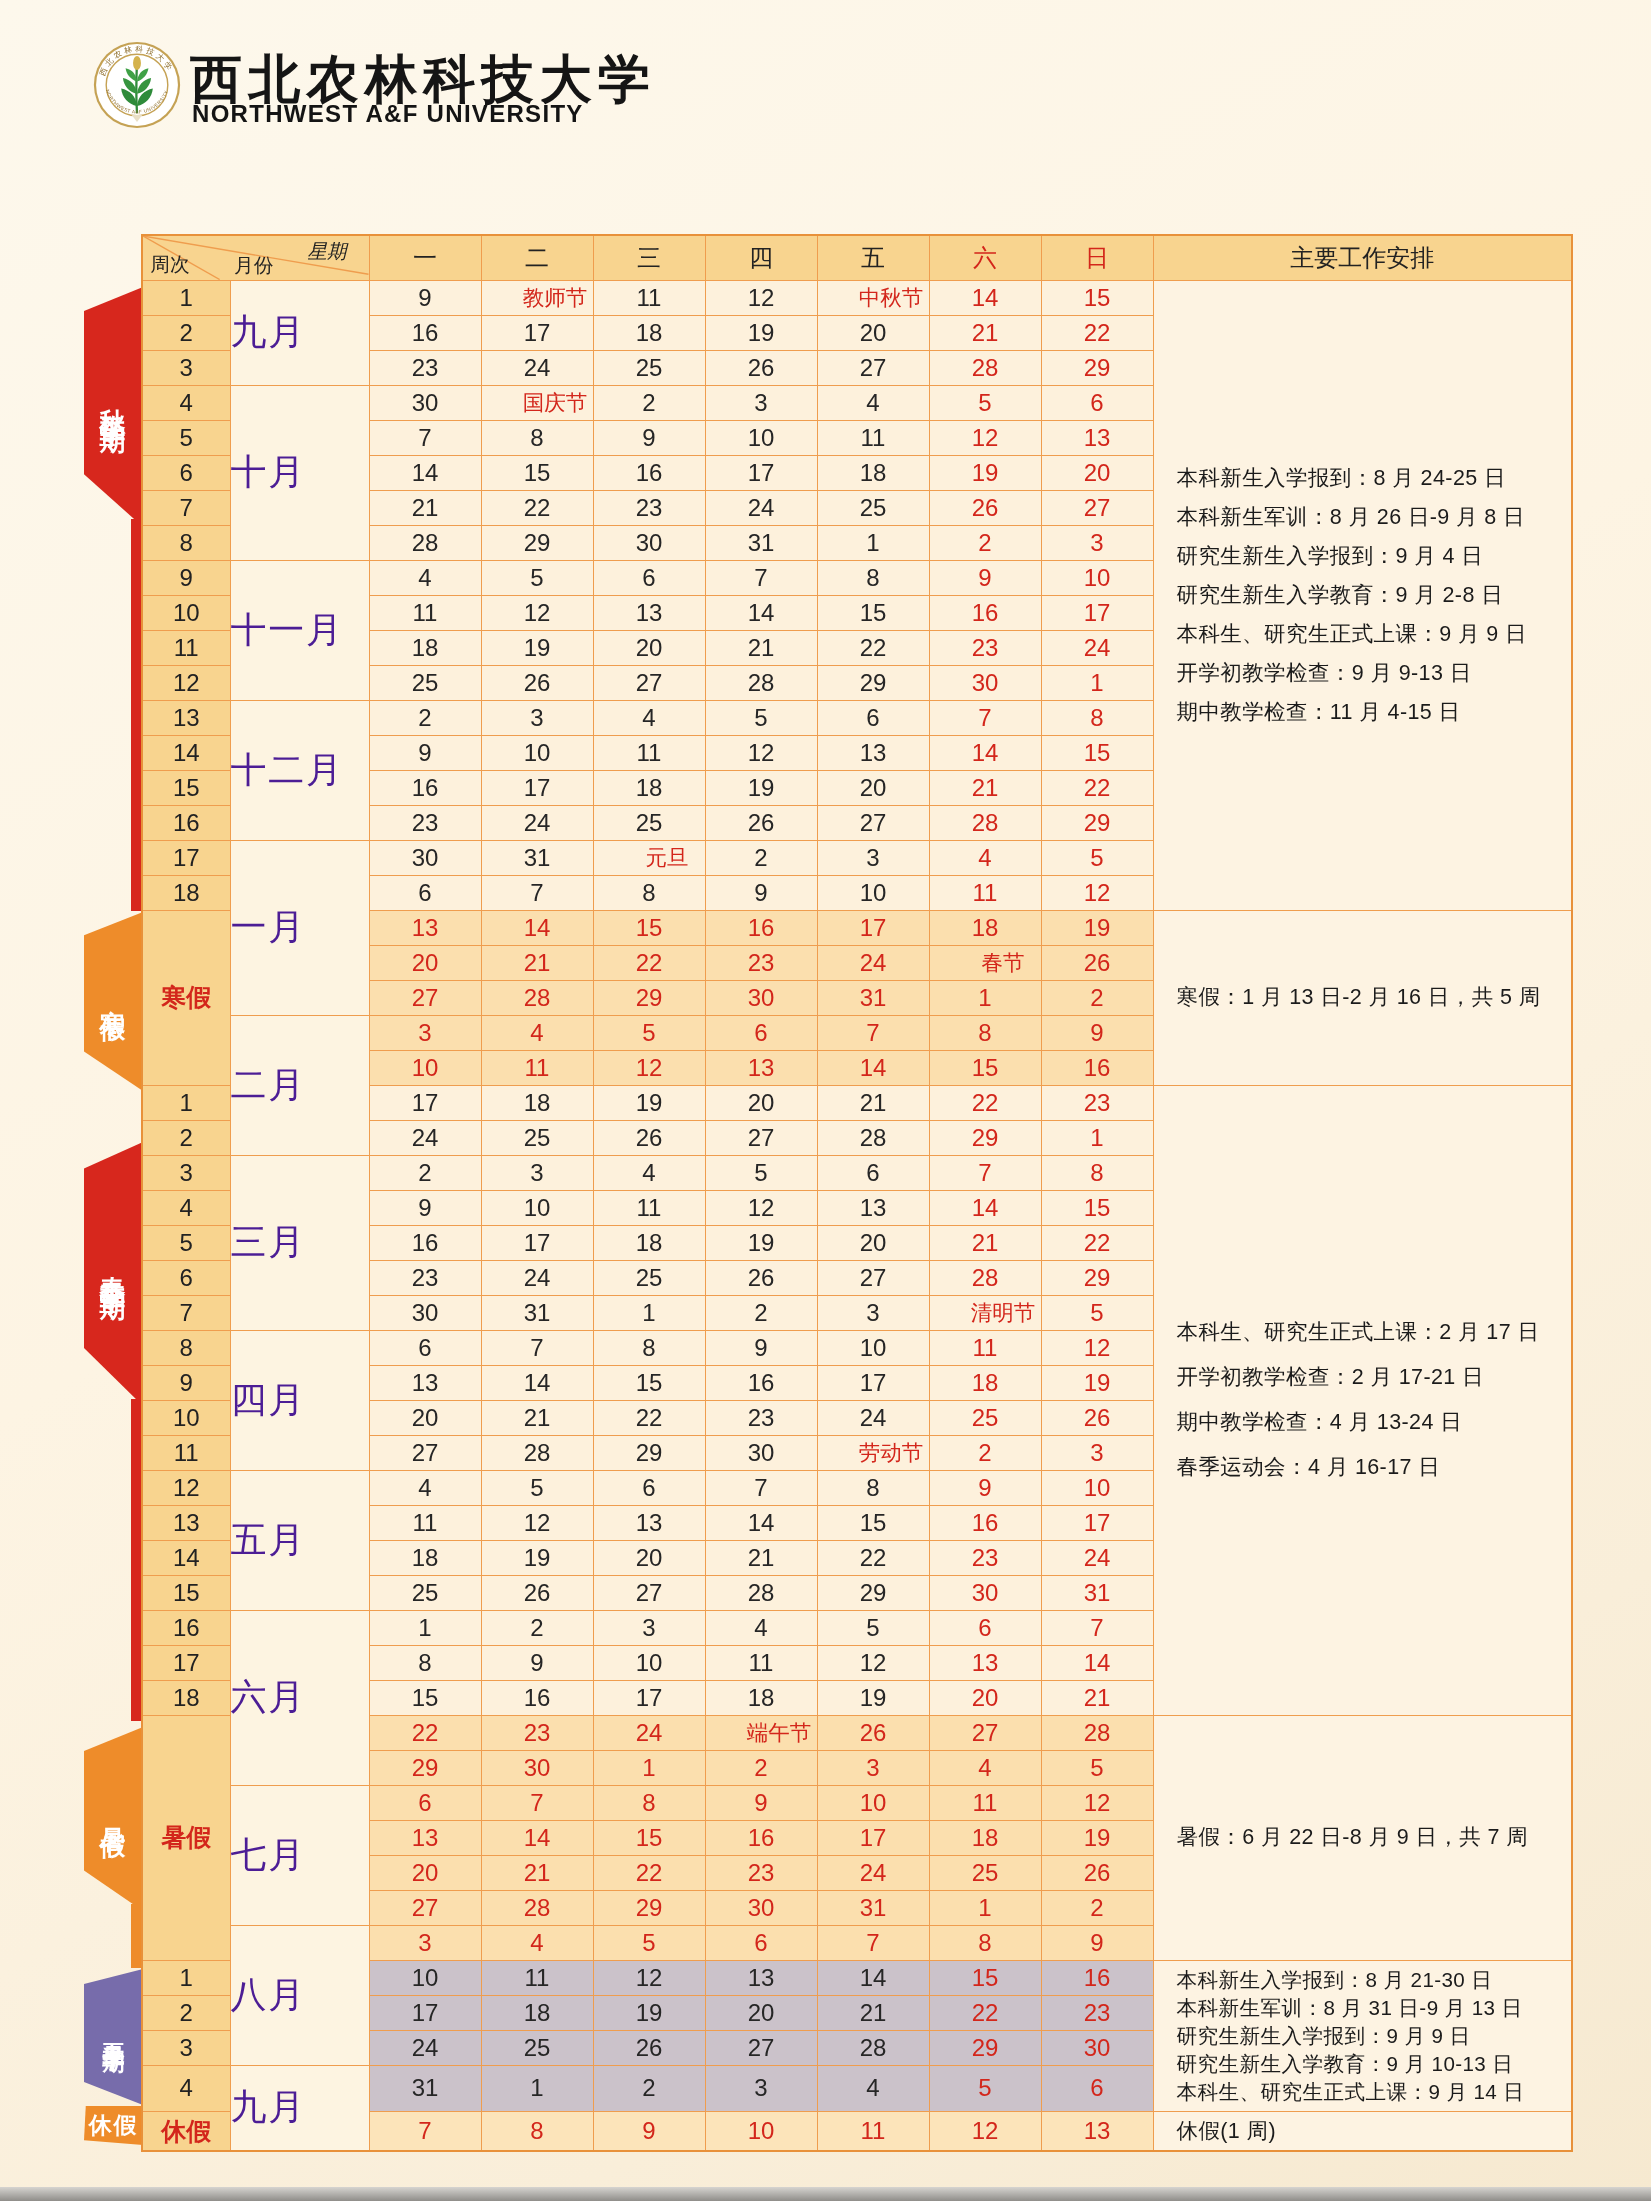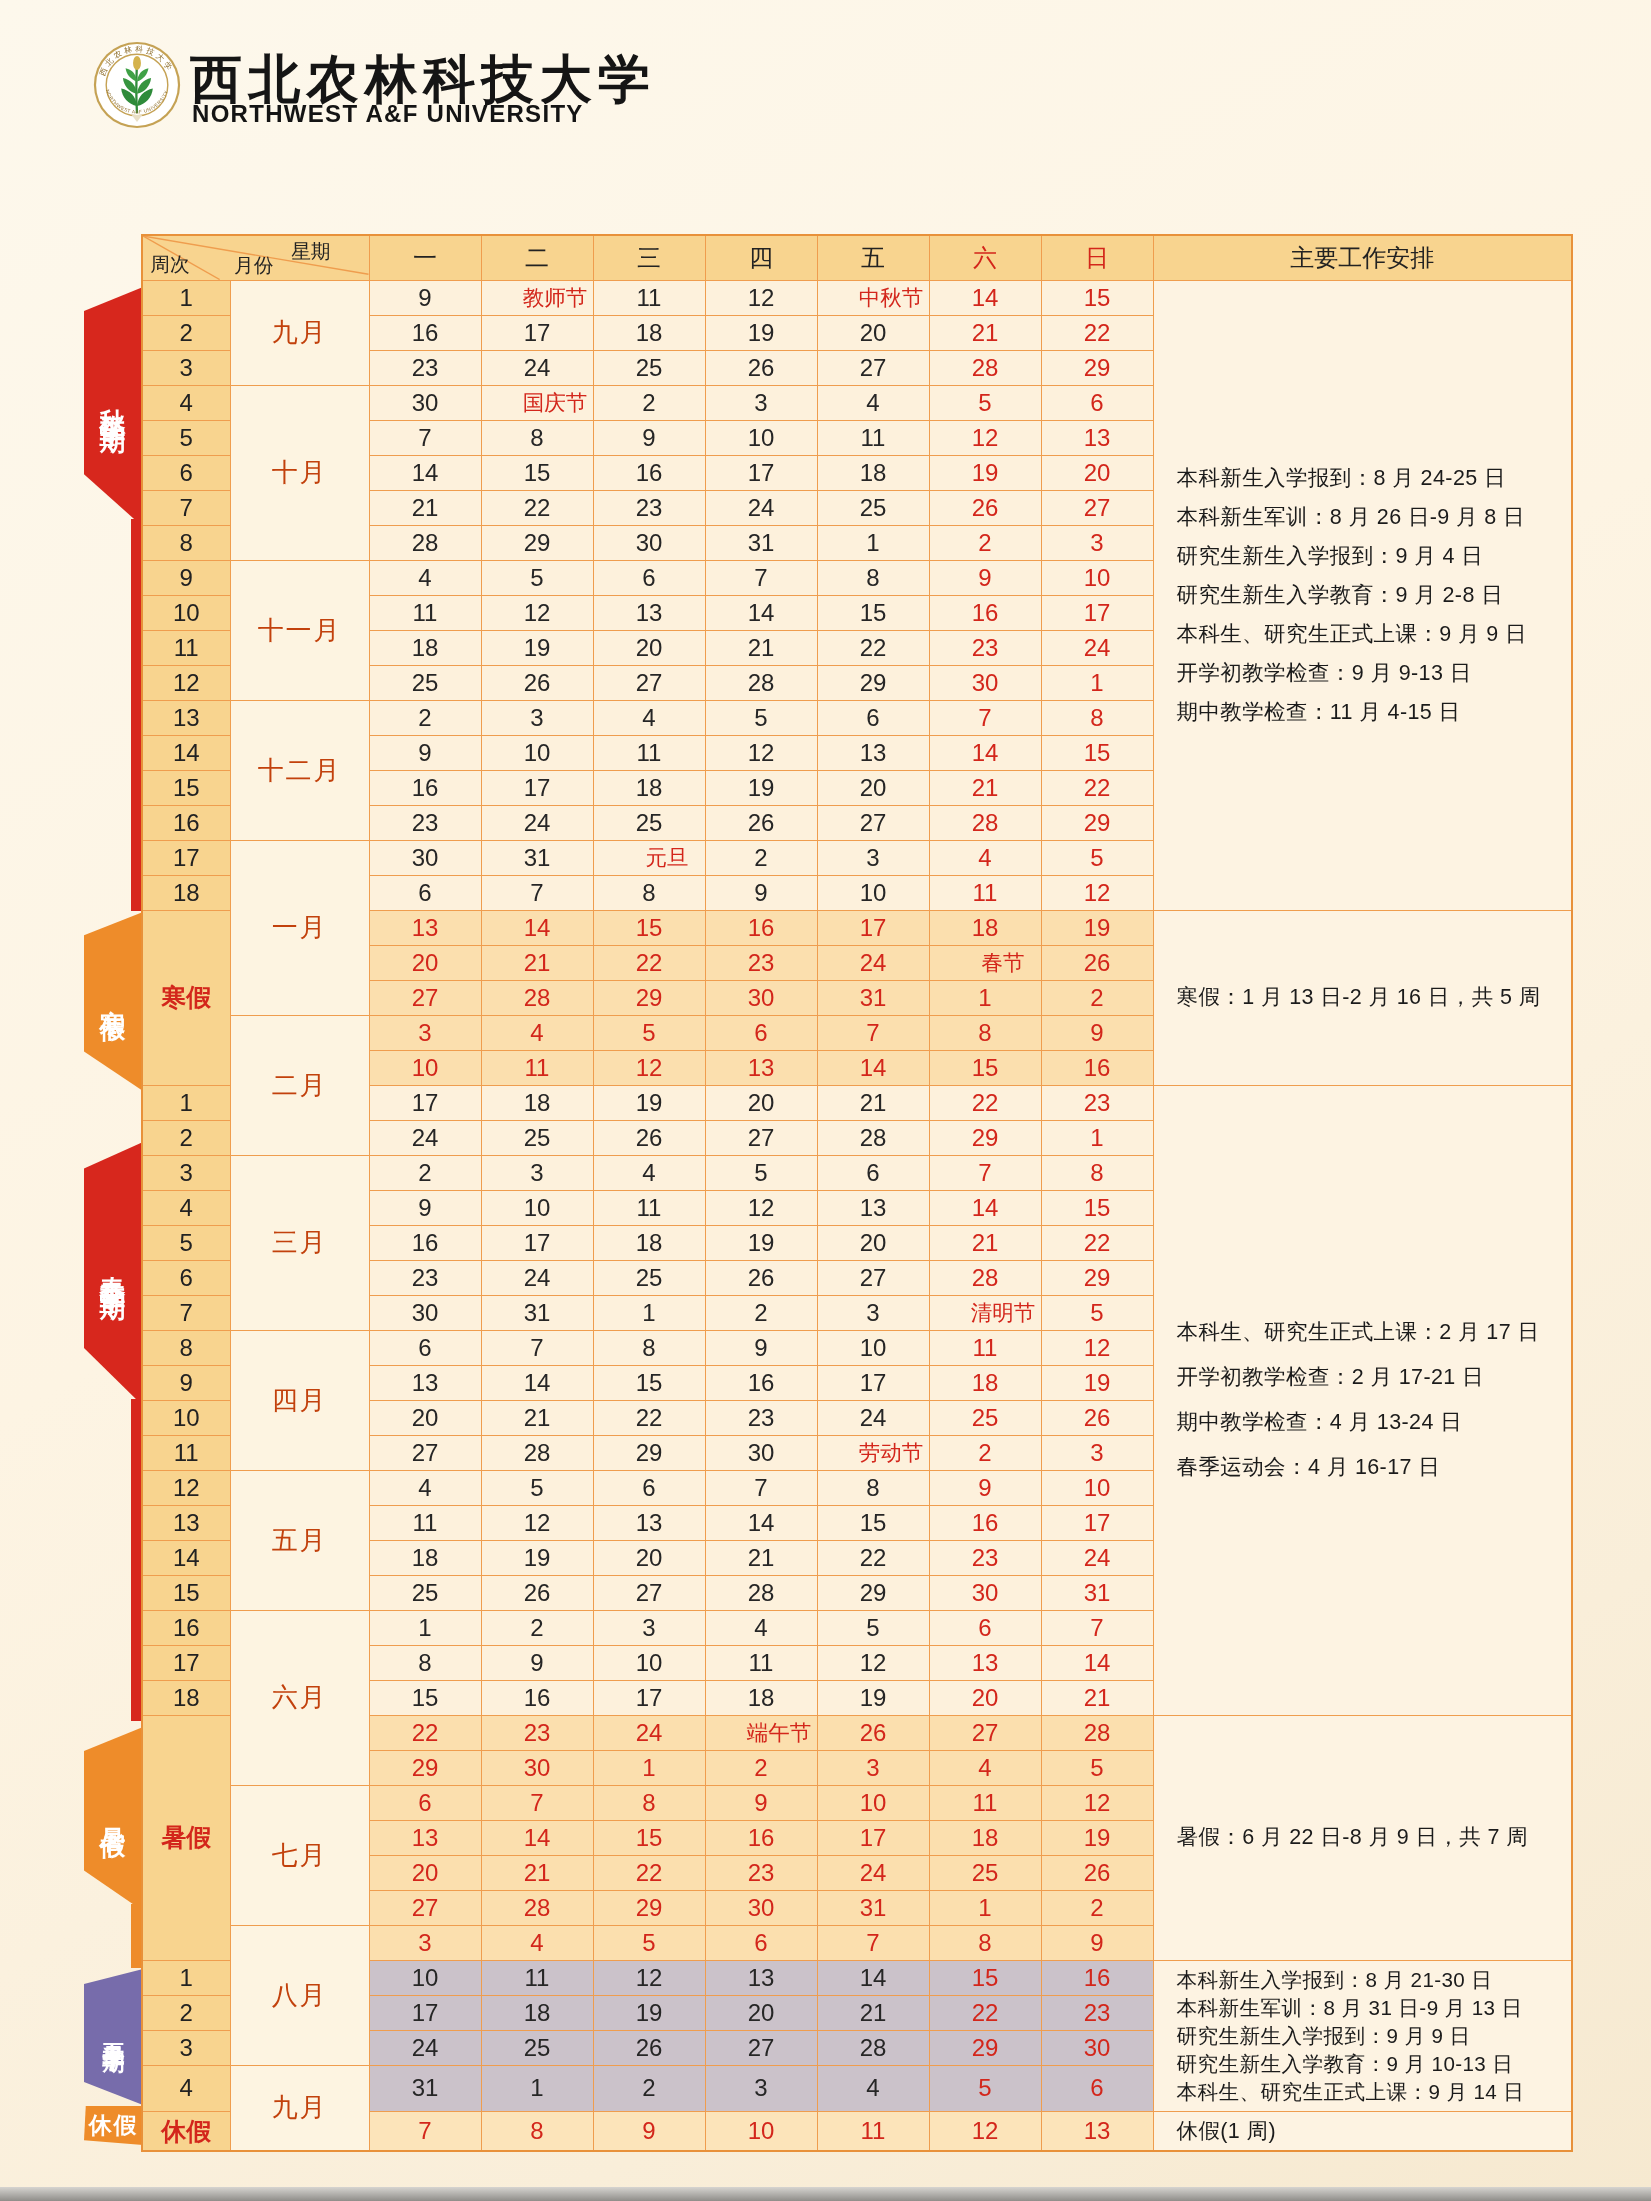--- a/index.html
+++ b/index.html
@@ -39,24 +39,24 @@
   table.cal th,table.cal td{border:1.8px solid #ef9d4e;padding:0;vertical-align:middle;}
   table.cal thead tr{height:45px;}
   table.cal tbody tr{height:35px;}
   th{background:#f8d48f;font-size:24px;font-weight:500;color:#222;text-align:center;}
   th.red{color:#d3261b;}
   th.corner{position:relative;background:#f8d48f;}
   .corner svg{position:absolute;inset:0;width:100%;height:100%;}
   .corner .c-lab{position:absolute;font-size:19.7px;color:#222;font-weight:500;}
   .c-week{left:7.2px;bottom:2px;}
   .c-month{left:91px;bottom:0.9px;}
-  .c-wd{right:38px;top:1.8px;}
+  .c-wd{right:22px;top:1.8px;font-style:italic;}
   td.week{background:#f8d48f;font-size:24px;color:#222;text-align:center;}
   td.week.merged{color:#d3261b;font-size:25px;font-weight:700;}
-  td.month{background:#fdf4e1;font-size:26px;color:#c2410c;text-align:center;letter-spacing:1.8px;}
+  td.month{background:#fdf4e1;font-size:36px;color:#4c1d95;letter-spacing:1.8px;}
   td.dd{background:#fdf1dc;font-size:24px;color:#262626;text-align:center;}
   td.dd.vacation{background:#fbdfae;}
   td.dd.summer{background:#cbc2ca;}
   td.dd.rest{background:#fce4ba;}
   td.dd.red{color:#d3261b;}
   td.dd.hol{font-size:21.5px;font-weight:500;padding-left:36px;}
   td.work{background:#fdf3e2;text-align:left;}
   td.work > div{padding:5.4px 9px 5.4px 23px;font-size:21.5px;color:#1b1b1b;letter-spacing:0.4px;}
   .wl{white-space:nowrap;}
   .work-autumn .wl{line-height:39px;}

